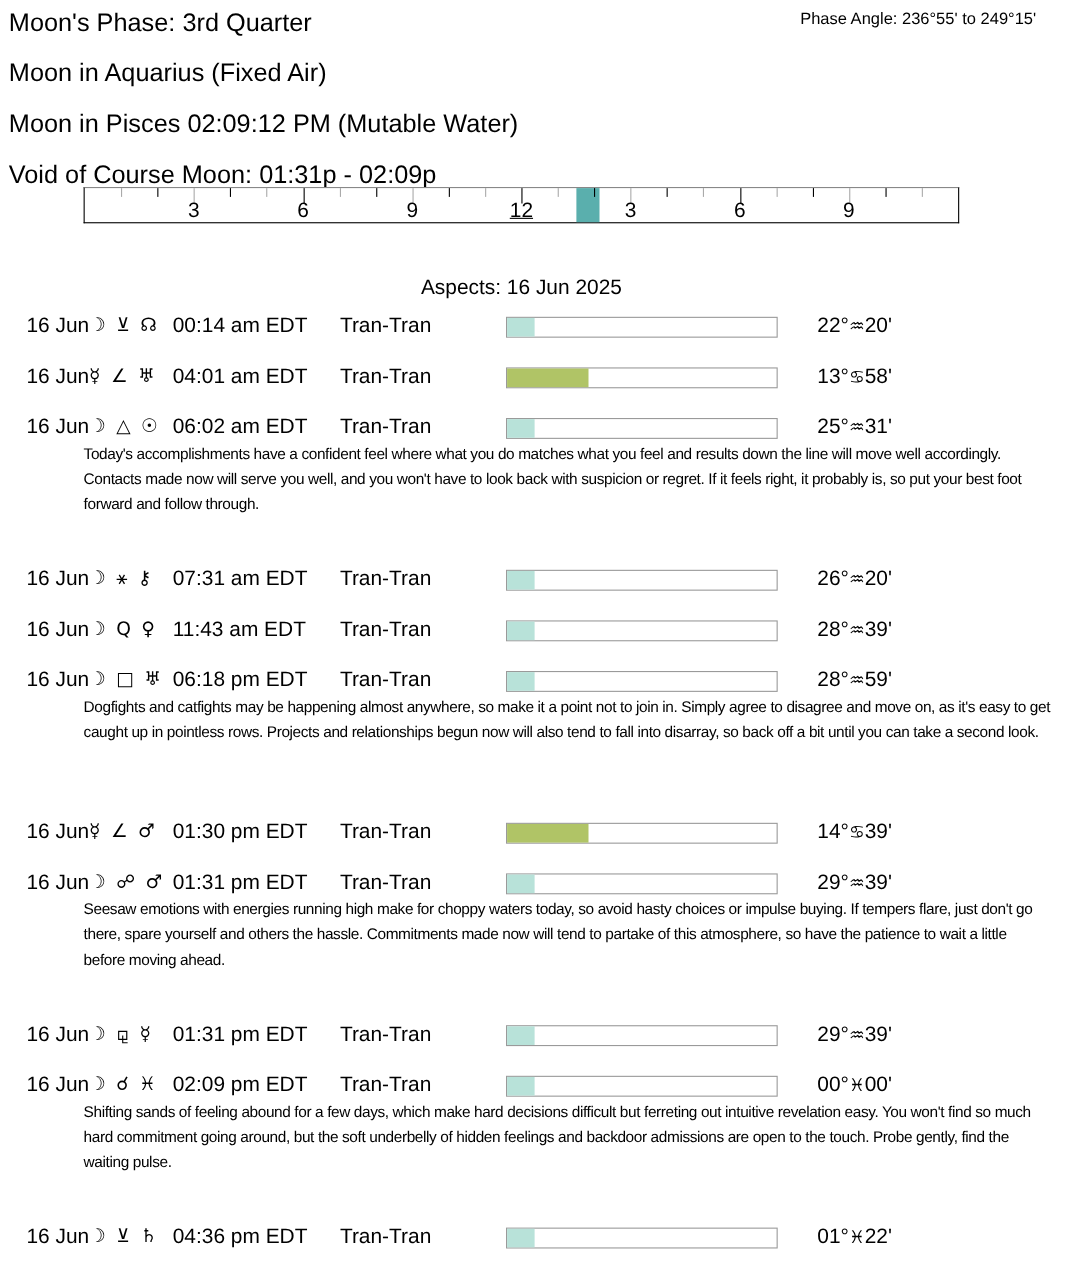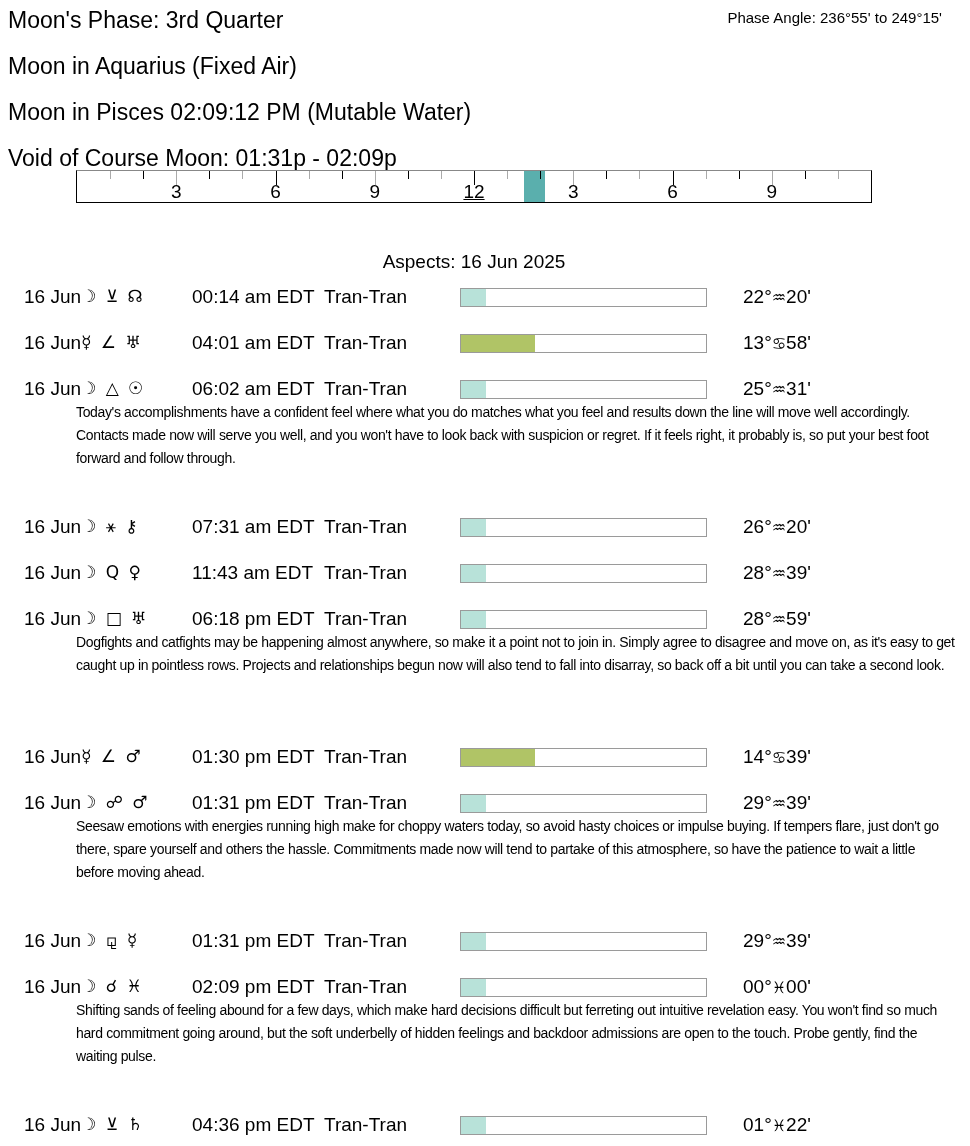--- a/index.html
+++ b/index.html
@@ -16,22 +16,22 @@
   }
   #timeline .tick { position: absolute; top: 0; width: 1px; height: 8px; background: #000; }
   #timeline .tick.major { height: 14px; background: #000; }
   #timeline .tick.grey { background: #aaa; }
   #timeline .tlabel { position: absolute; top: 11px; font-size: 19px; line-height: 20px; transform: translateX(-50%); }
   #timeline .voc { position: absolute; top: 0; height: 31px; background: #5aafad; }
   #aspects-title { left: 0; width: 948px; text-align: center; top: 251px; font-size: 19px; }
   .row { position: absolute; left: 0; width: 970px; height: 22px; }
   .row .date { position: absolute; left: 24px; top: 0; }
   .row .glyphs { position: absolute; left: 81px; top: 0; font-family: "DejaVu Sans", sans-serif; font-size: 17px; letter-spacing: 2px; }
-  .row .time { position: absolute; left: 157px; top: 0; margin-left: 35px; }
-  .row .type { position: absolute; left: 309px; top: 0; margin-left: 15px; }
+  .row .time { position: absolute; left: 157px; top: 0; }
+  .row .type { position: absolute; left: 309px; top: 0; }
   .row .bar { position: absolute; left: 460px; top: 2px; width: 247px; height: 19px; border: 1px solid #9a9a9a; box-sizing: border-box; background: #fff; }
   .row .bar .fill { position: absolute; left: 0; top: 0; bottom: 0; }
   .row .pos { position: absolute; left: 743px; top: 0; }
   .row .pos .sign { font-family: "DejaVu Sans", sans-serif; font-size: 16px; }
   .desc { position: absolute; left: 76px; width: 880px; font-size: 14px; line-height: 23px; white-space: normal; letter-spacing: -0.35px; }
 </style>
 </head>
 <body>
 
 <div class="abs hdr" style="top:9px">Moon's Phase:  3rd Quarter</div>

